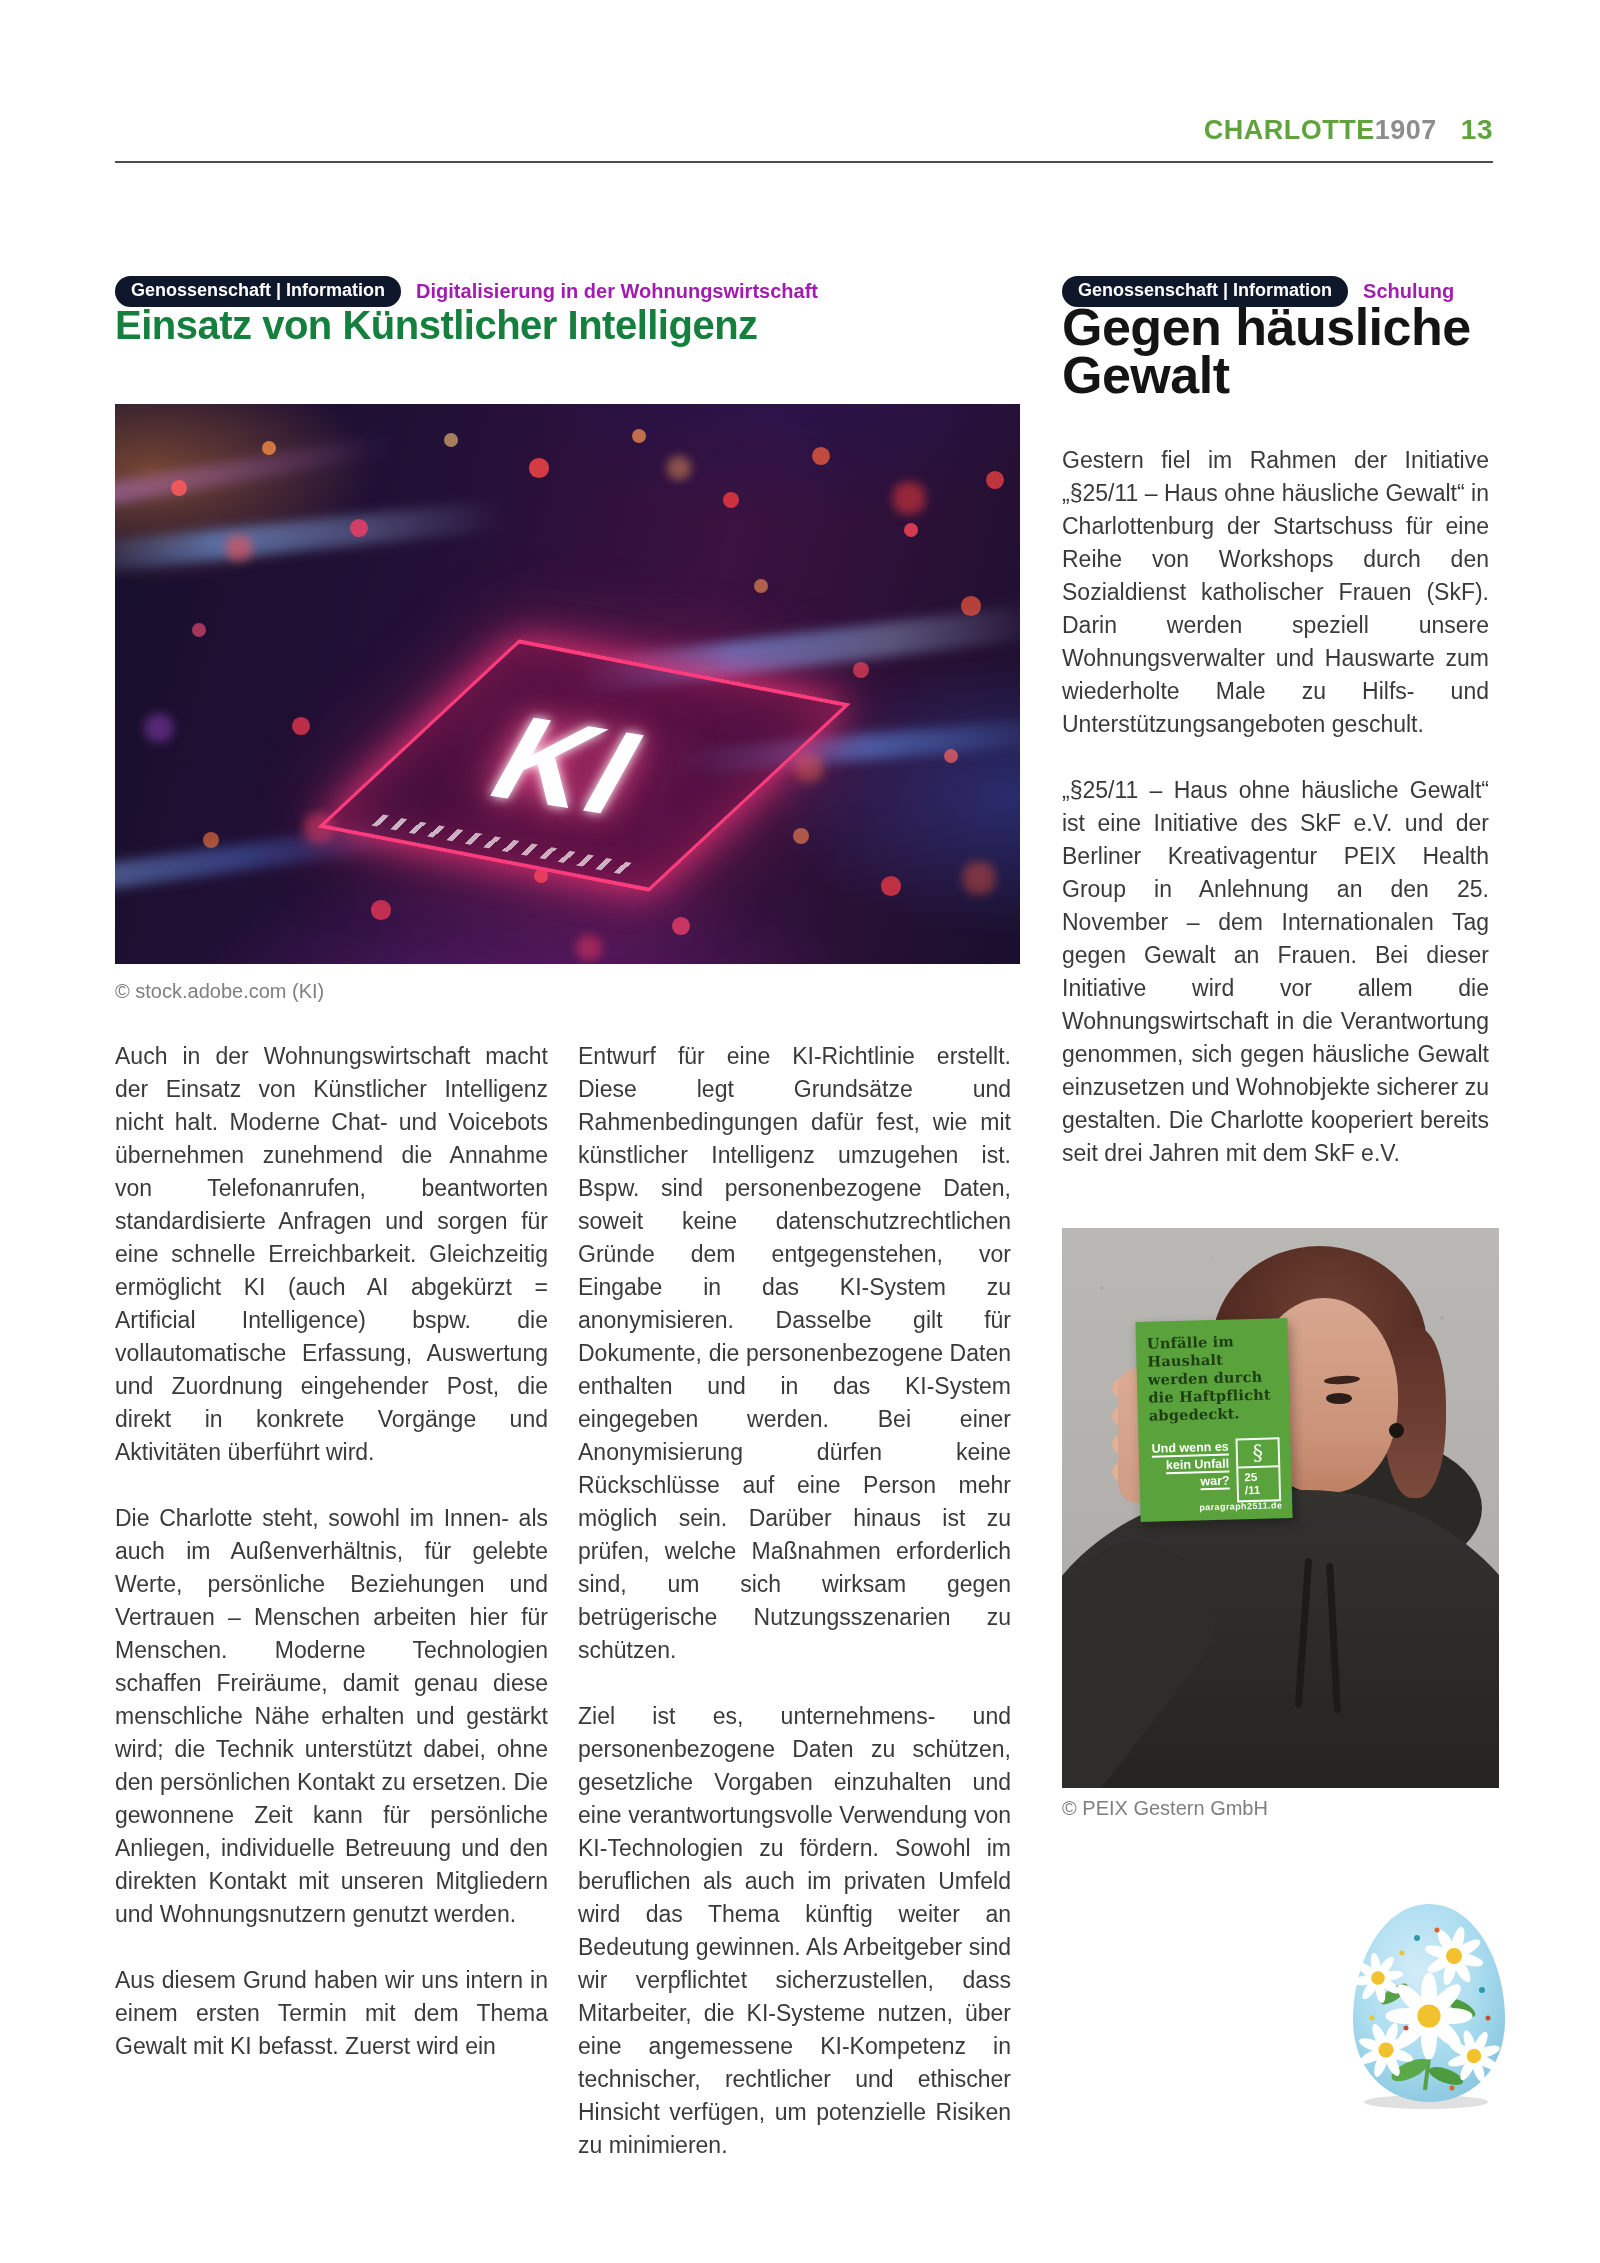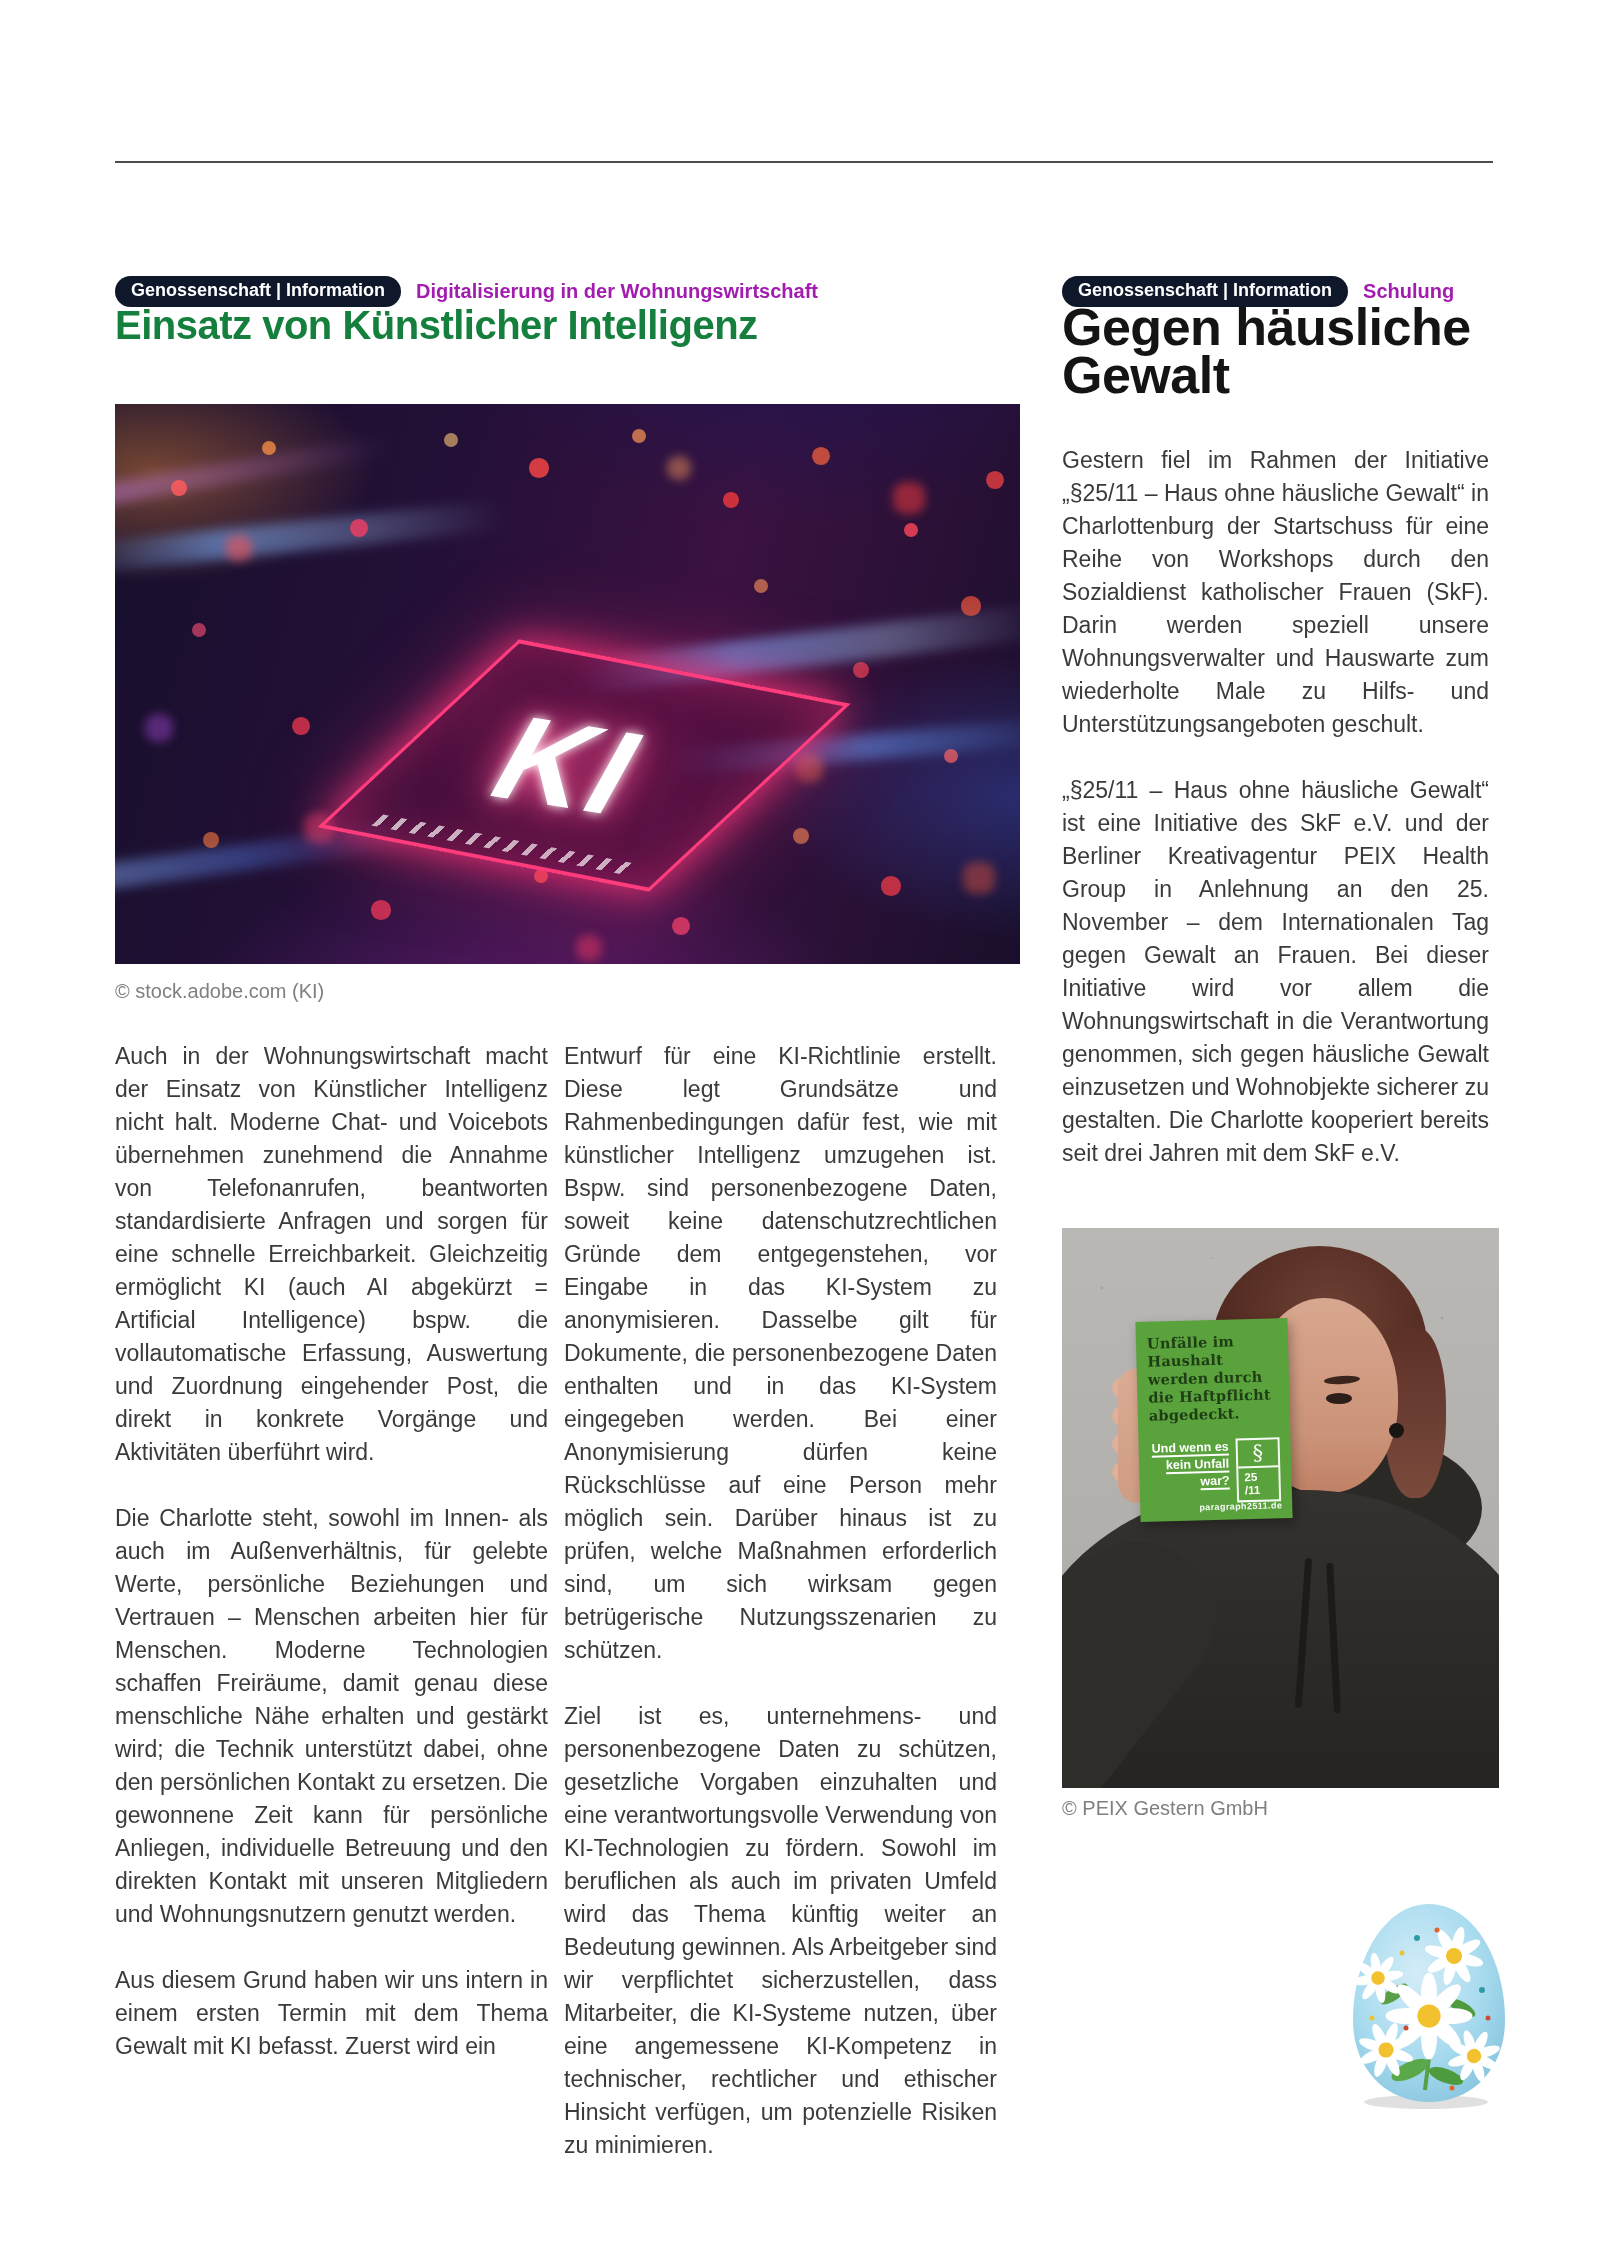--- a/index.html
+++ b/index.html
@@ -100,21 +100,21 @@
     text-shadow:0 0 10px #fff, 0 0 30px #ff5d9b, 0 0 70px #ff3d7d;
   }
   .hero-caption { position:absolute; left:115px; top:974px; font-size:20px; color:#7f7f7f;margin-top:6px; }
 
   
   .bodycol {
     position:absolute; top:1040px; width:443px;
     font-size:23px; line-height:33px; color:#3a3a3a; text-align:justify;
   }
   .bodycol.c1 { left:115px; }
-  .bodycol.c2 { left:564px; }
+  .bodycol.c2 { left:578px; }
   .bodycol p, .rightcol-text p { margin:0 10px 33px 0; }
   .rightcol-text {
     position:absolute; left:1062px; top:444px; width:437px;
     font-size:23px; line-height:33px; color:#3a3a3a; text-align:justify;
   }
 
   
   .photo {
     position:absolute; left:1062px; top:1228px; width:437px; height:560px; overflow:hidden;
     background:
@@ -178,20 +178,23 @@
   .photo-caption { position:absolute; left:1062px; top:1797px; font-size:20px; color:#7f7f7f; }
 
   
   .egg-wrap { position:absolute; left:1342px; top:1898px; width:175px; height:212px; }
 </style>
 </head>
 <body>
 
 <div class="page">
 
+  <div class="masthead">
+    <span class="brand-green">CHARLOTTE</span><span class="brand-gray">1907</span><span class="page-number">13</span>
+  </div>
   <div class="header-rule"></div>
 
   <div class="kicker-row left">
     <span class="tag-pill">Genossenschaft | Information</span>
     <span class="kicker">Digitalisierung in der Wohnungswirtschaft</span>
   </div>
   <h1 class="headline-left" style="margin:0">Einsatz von Künstlicher Intelligenz</h1>
 
   <div class="hero">
     <div class="streak s1"></div>

